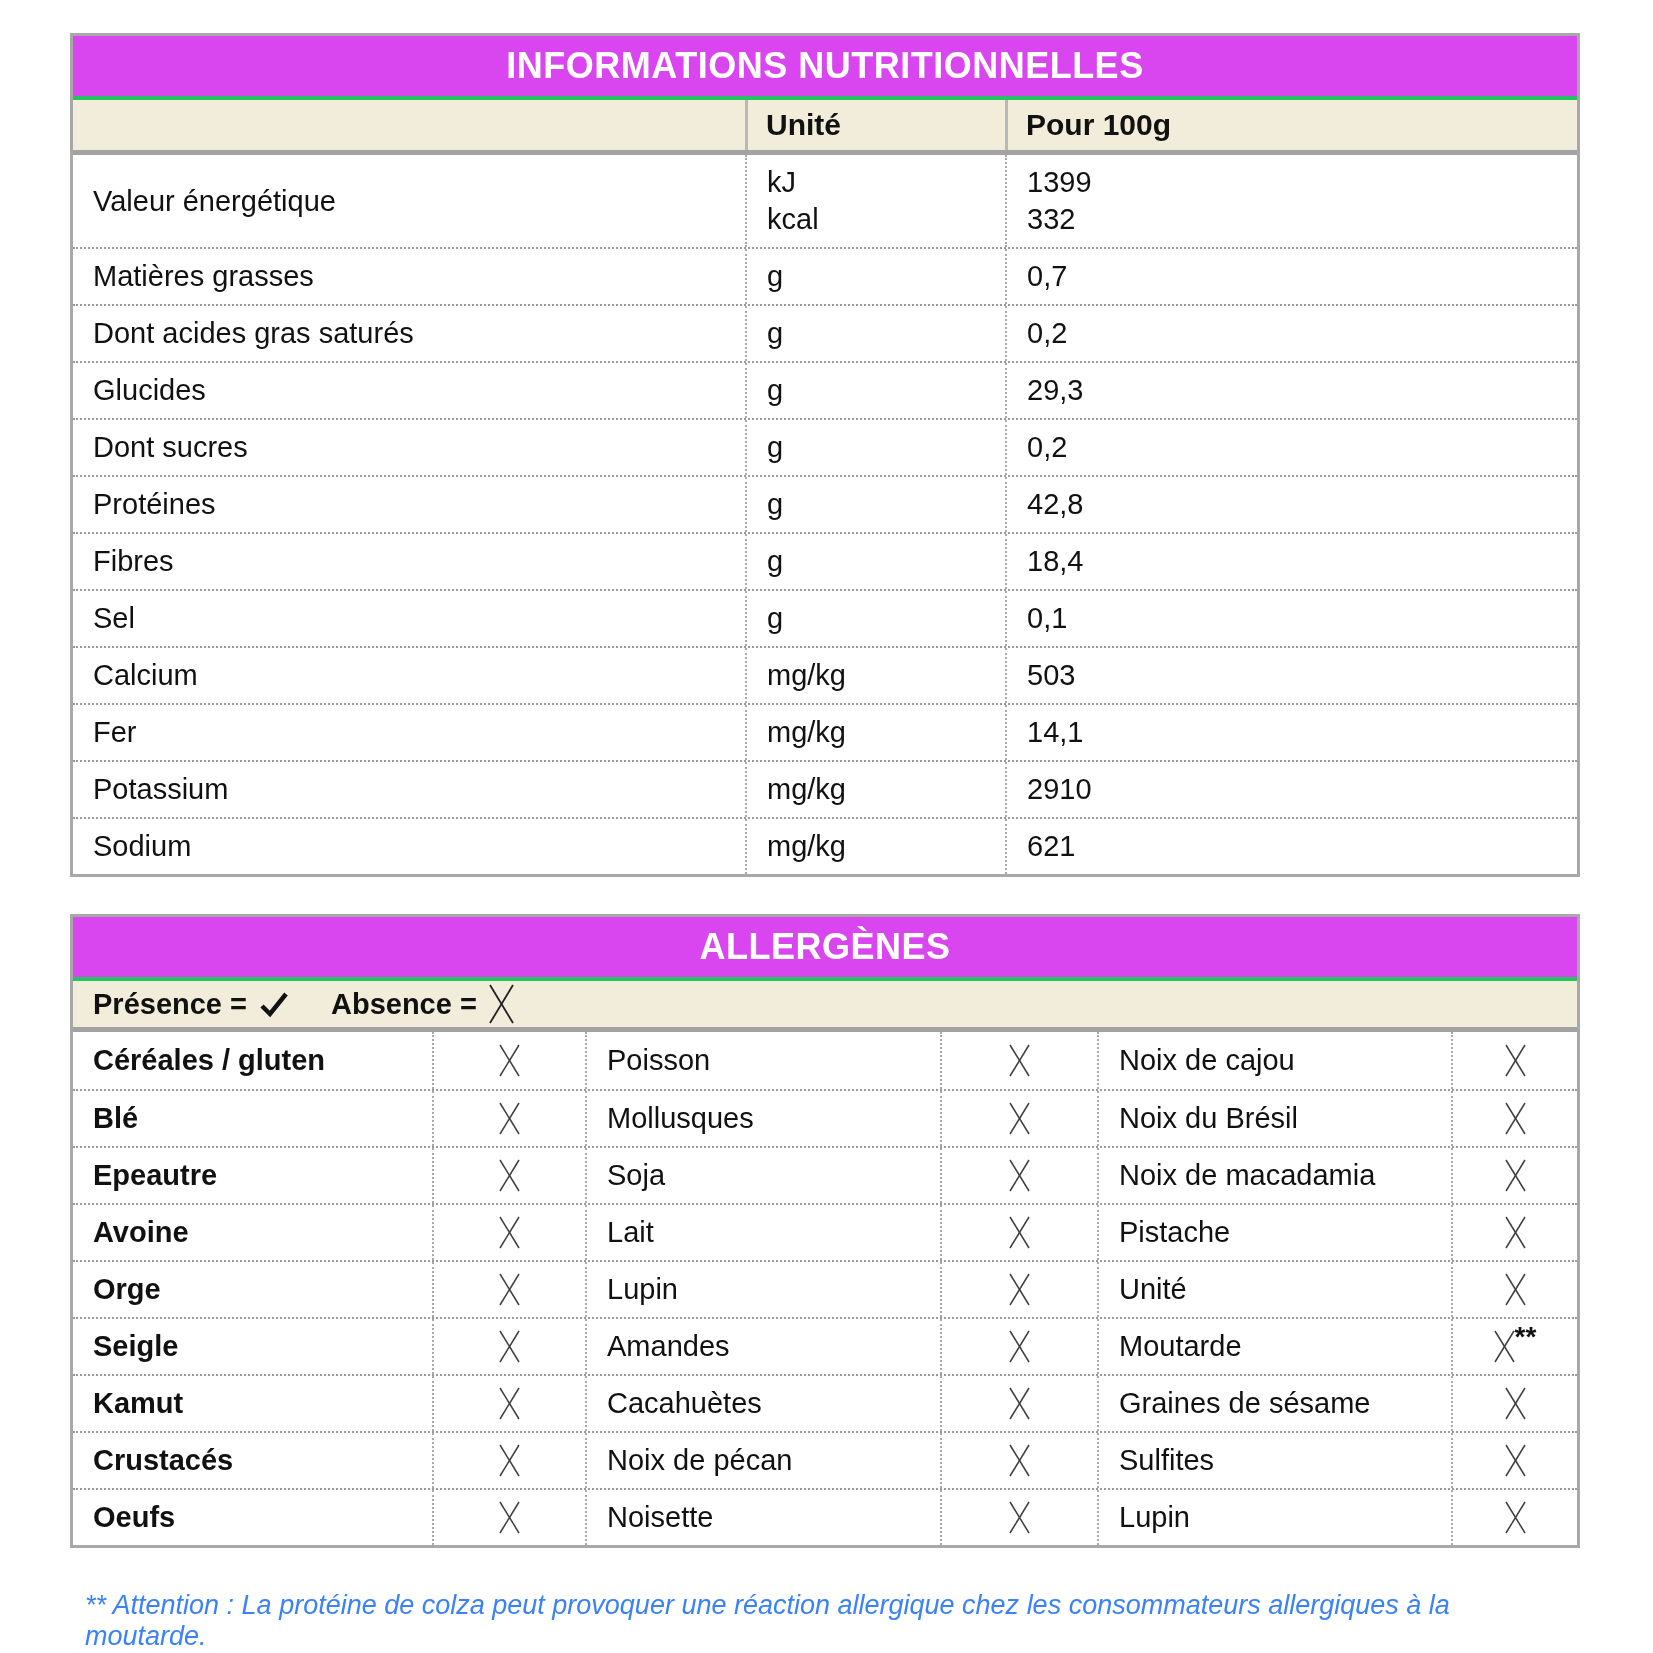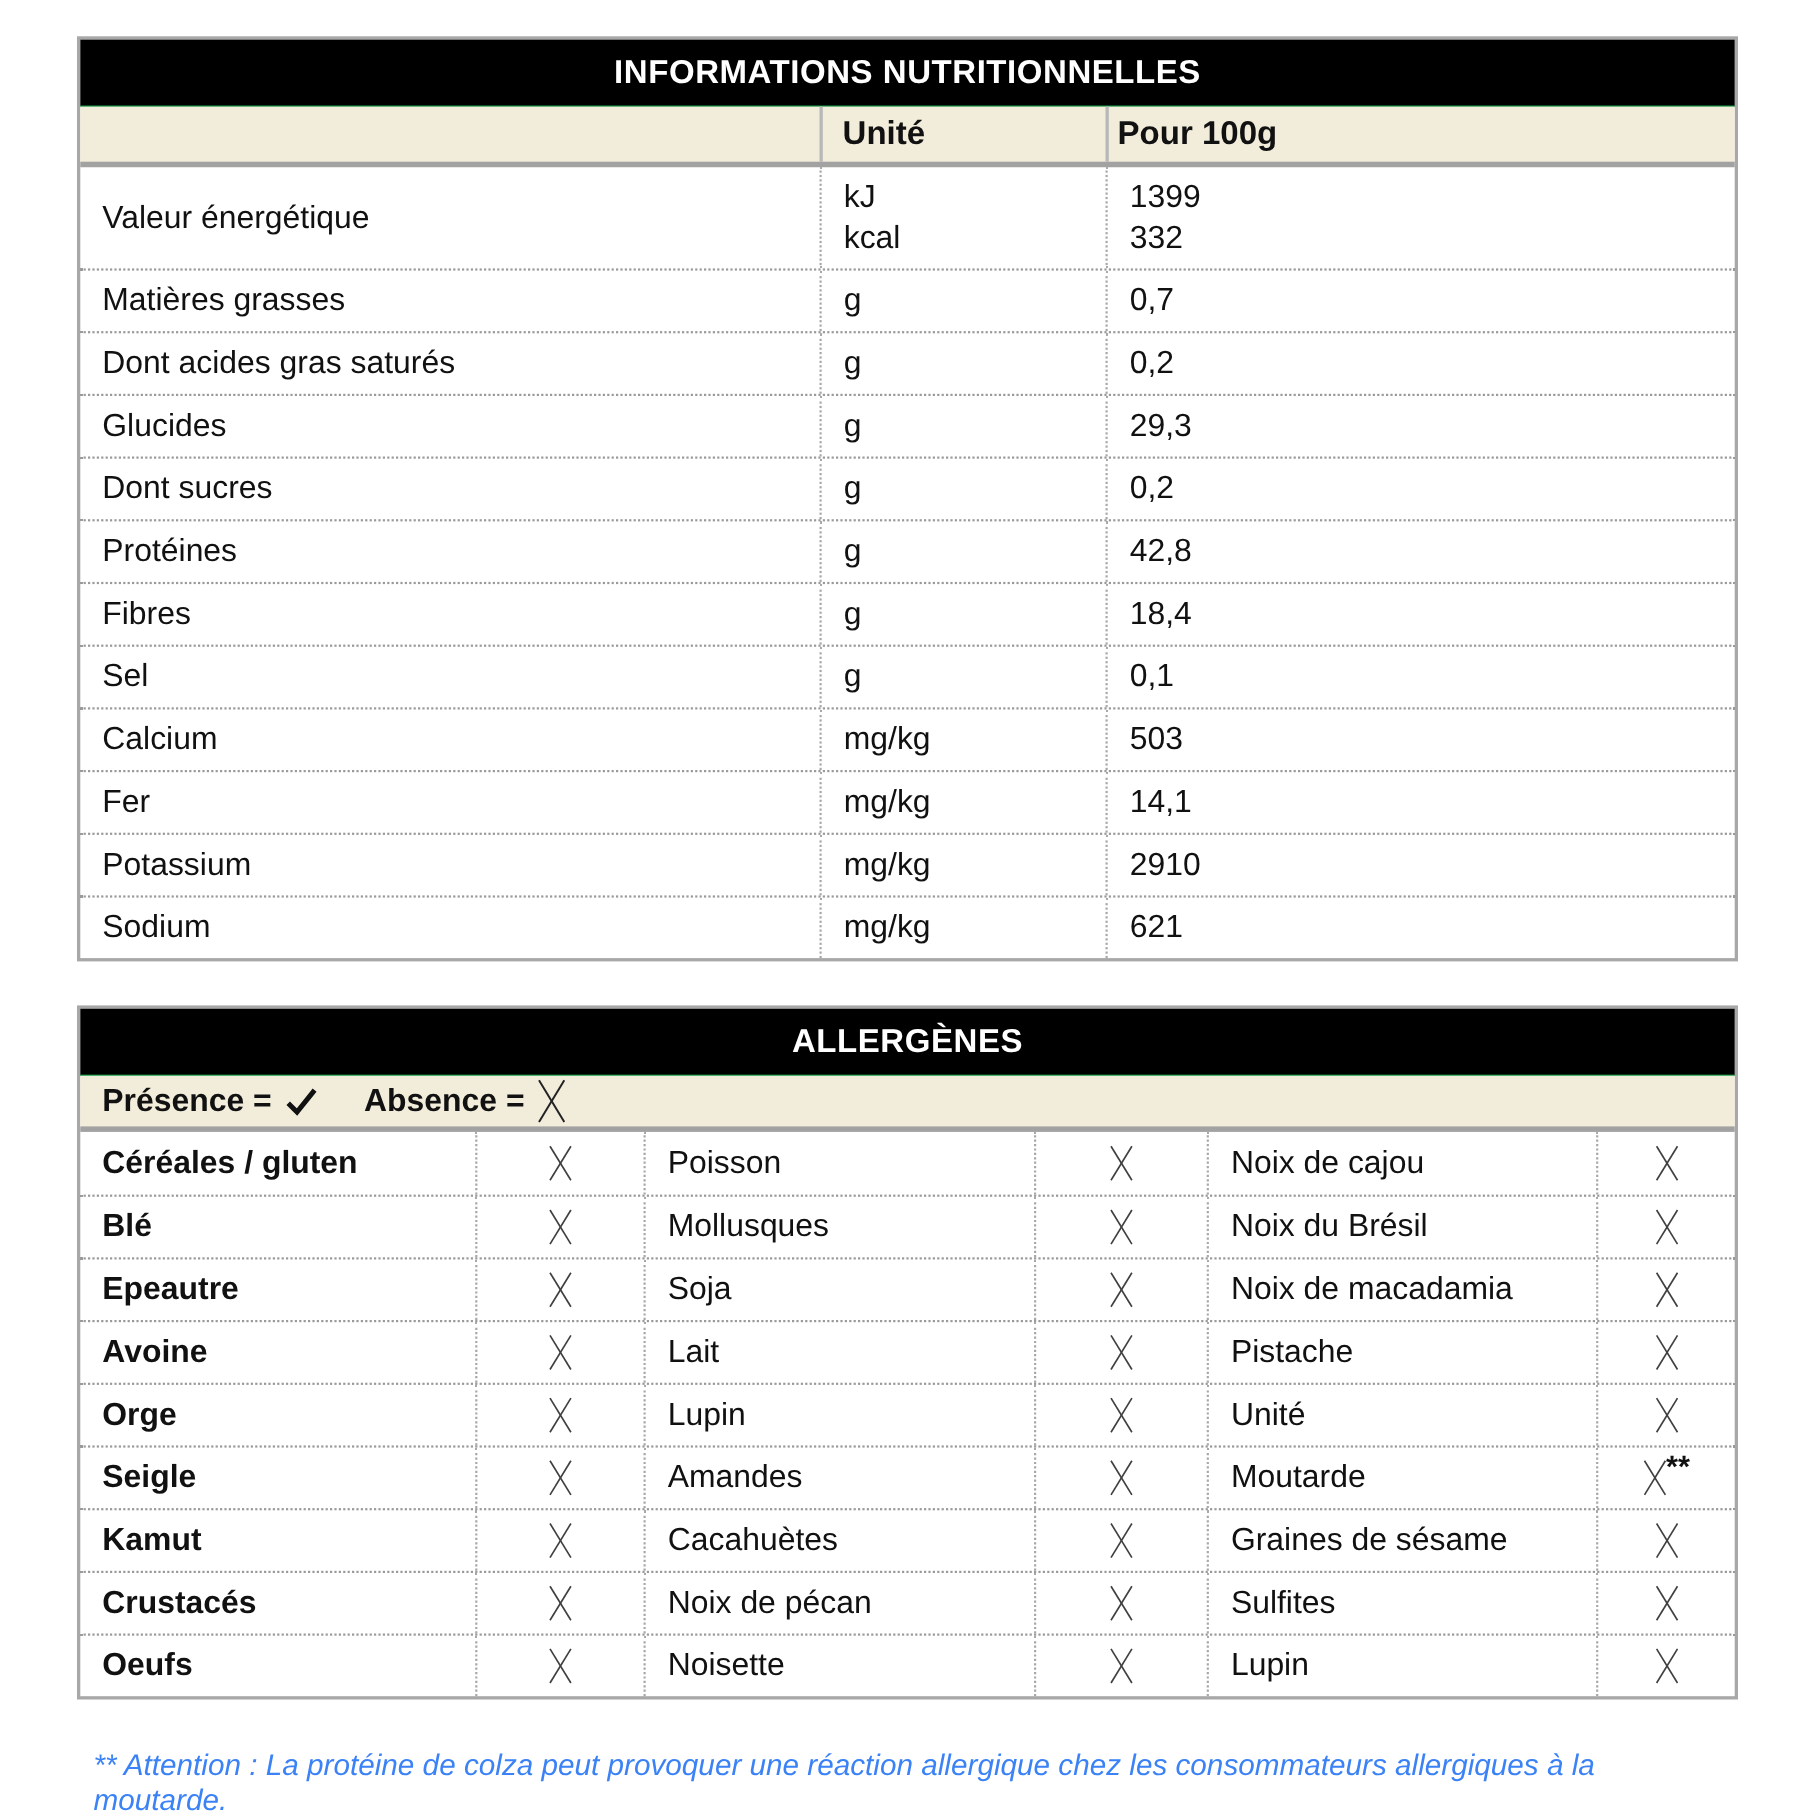--- a/index.html
+++ b/index.html
@@ -4,32 +4,32 @@
 <style>
   html,body{margin:0;padding:0;background:#ffffff;}
   .page{position:relative;width:1653px;height:1653px;background:#ffffff;
         font-family:"Liberation Sans", sans-serif;color:#111111;overflow:hidden;}
 
   .tbl{position:absolute;left:70px;width:1510px;border:3px solid #a8a8a8;
        box-sizing:border-box;background:#ffffff;}
   #nutrition-table{top:33px;}
   #allergen-table{top:914px;}
 
-  .tbl-title{background:#000000;color:#ffffff;font-weight:bold;font-size:30px;
+  .tbl-title{background:#d946ef;color:#ffffff;font-weight:bold;font-size:36px;
              text-align:center;height:60px;line-height:60px;
-             border-bottom:1px solid #22c55e;letter-spacing:0.5px;}
+             border-bottom:4px solid #22c55e;letter-spacing:0.5px;}
 
   
   .nut-header{display:flex;background:#f2ecdb;height:55px;
               border-bottom:5px solid #a2a2a2;align-items:center;
               font-weight:bold;font-size:30px;box-sizing:border-box;}
   .nh-c0{width:672px;}
   .nh-c1{width:260px;border-left:3px solid #b8b8b8;padding-left:18px;
          align-self:stretch;display:flex;align-items:center;box-sizing:border-box;}
-  .nh-c2{flex:1;border-left:3px solid #b8b8b8;padding-left:8px;
+  .nh-c2{flex:1;border-left:3px solid #b8b8b8;padding-left:18px;
          align-self:stretch;display:flex;align-items:center;box-sizing:border-box;}
 
   .nr{display:flex;height:57px;font-size:29px;align-items:stretch;box-sizing:border-box;}
   .nr + .nr{border-top:2px dotted #9a9a9a;}
   .nr-energy{height:92px;}
   .nc0{width:672px;padding-left:20px;display:flex;align-items:center;box-sizing:border-box;}
   .nc1{width:260px;border-left:2px dotted #a8a8a8;padding-left:20px;
        display:flex;align-items:center;box-sizing:border-box;}
   .nc2{flex:1;border-left:2px dotted #a8a8a8;padding-left:20px;
        display:flex;align-items:center;box-sizing:border-box;}

